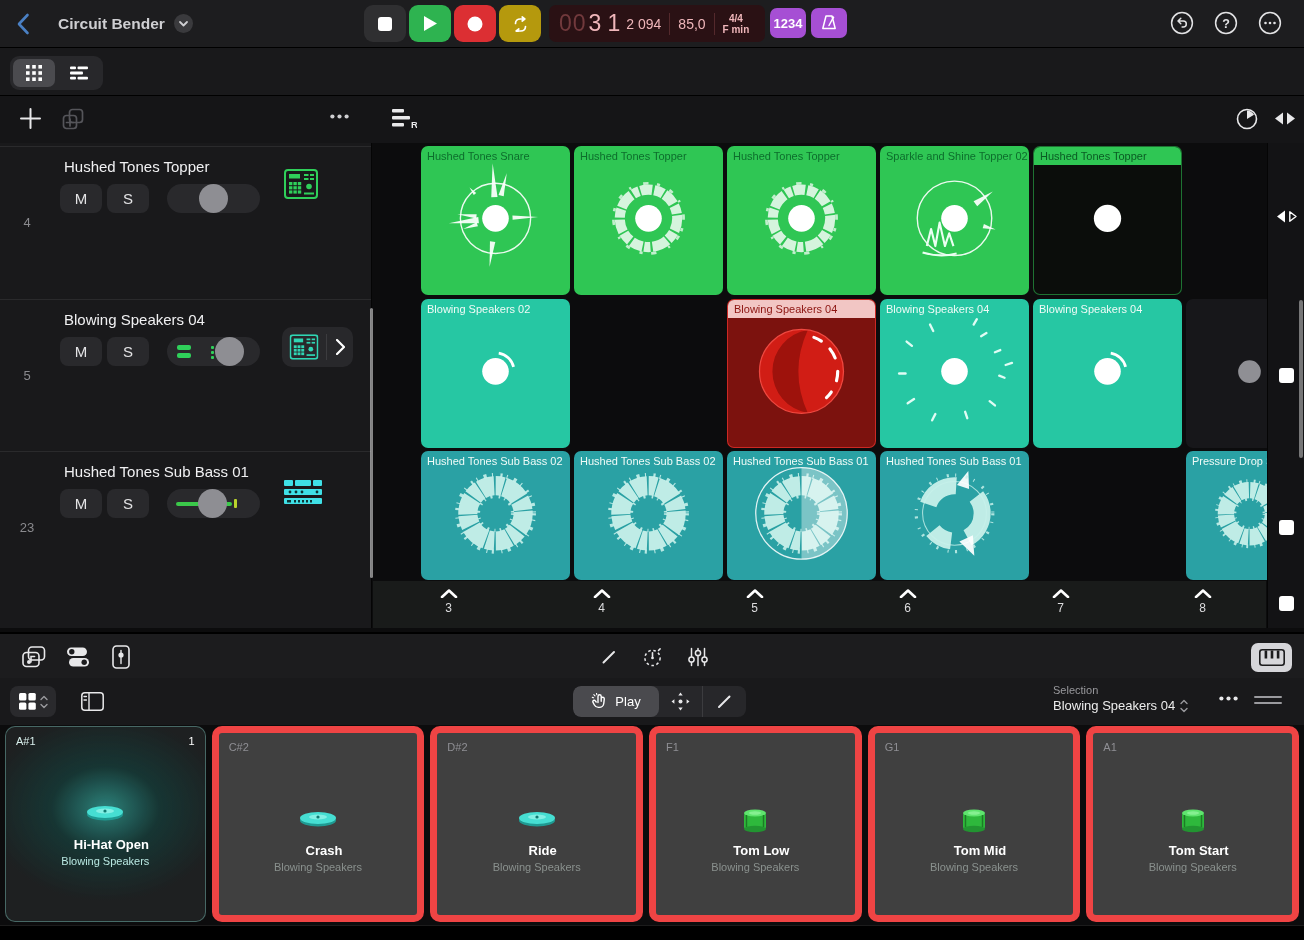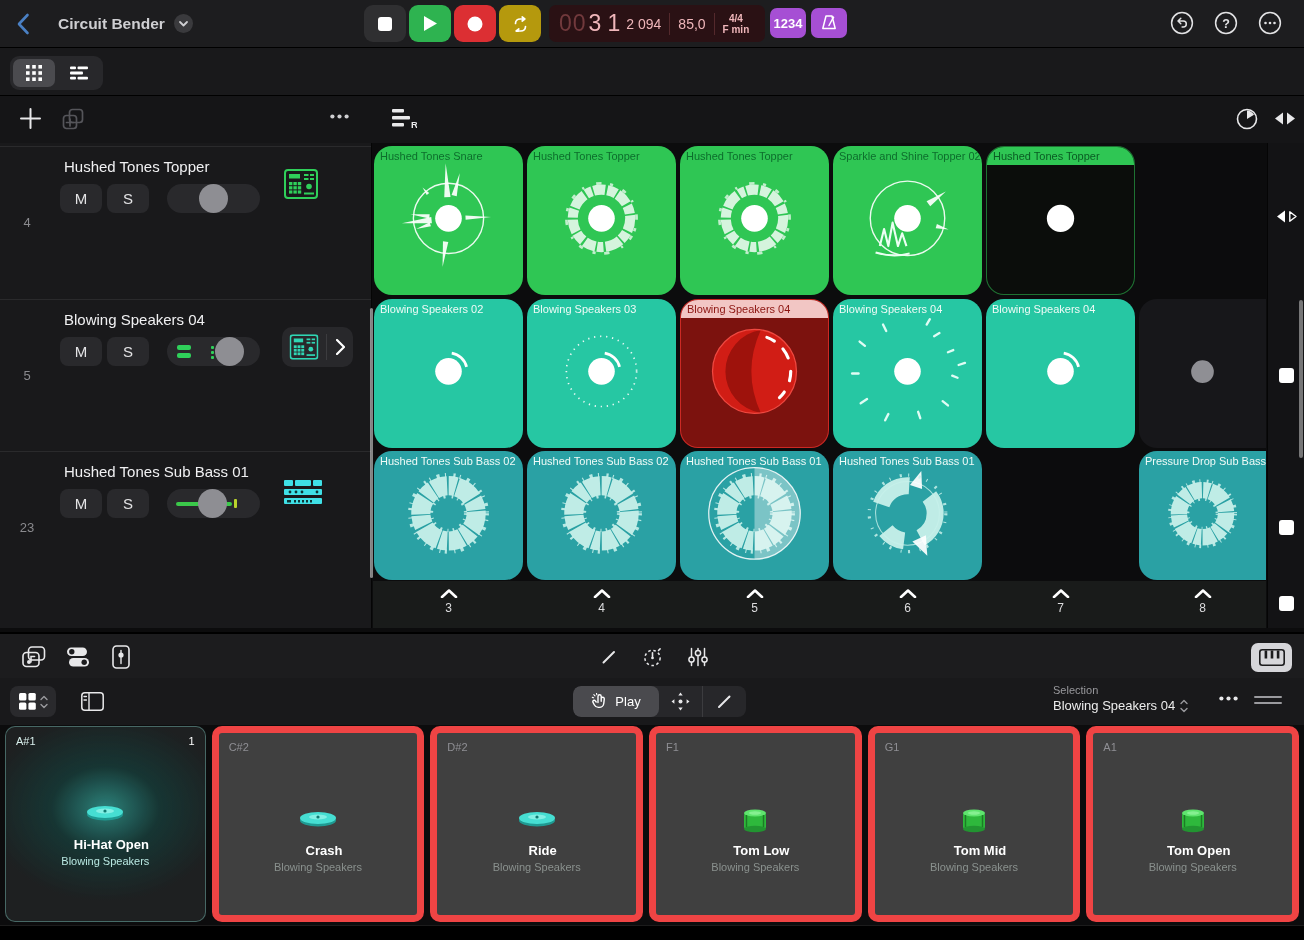--- a/index.html
+++ b/index.html
@@ -57,21 +57,21 @@
   .mbar{position:absolute;left:10px;width:14px;height:5px;border-radius:2px;background:#2fd05a;}
   .mdot{position:absolute;width:3px;height:3px;border-radius:1px;background:#2fd05a;}
   .fline{position:absolute;left:9px;top:12.5px;height:4px;border-radius:2px;background:#3bc84a;}
   .ftick{position:absolute;top:10px;width:3px;height:9px;border-radius:1px;background:#b9d32c;}
   .ticon{position:absolute;left:284px;top:24px;}
   .tgroup{position:absolute;left:282px;top:27px;width:71px;height:40px;background:#28282b;border-radius:10px;
           display:flex;align-items:center;}
   .tgroup .gdiv{width:1px;height:26px;background:#3c3c3f;}
 
   #cells{left:373px;top:0;width:894px;height:485px;}
-  .cell{position:absolute;border-radius:18px;overflow:hidden;}
+  .cell{position:absolute;border-radius:7px;overflow:hidden;margin-left:47px;}
   .clabel{position:relative;font-size:11px;padding:4px 6px 0 6px;white-space:nowrap;overflow:hidden;font-weight:500;}
   .cell svg{position:absolute;left:0;top:0;}
   .cell.sel{background:#0b0d0b;border:1px solid rgba(47,198,84,.55);box-sizing:border-box;}
   .cell.sel .clabel{background:#2fc654;color:#0a5c23;padding:3px 6px;}
   .cell.rec{background:#7c120e;border:1px solid rgba(224,48,43,.8);box-sizing:border-box;}
   .cell.rec .clabel{background:#f2c6c4;color:#8c1410;padding:3px 6px;}
   .cell.empty{background:#17171a;}
 
   #scenestrip{left:373px;top:438px;width:893px;height:47px;background:#191b1a;}
   .scol{position:absolute;top:0;height:47px;text-align:center;}
@@ -491,28 +491,20 @@
             <circle cx="70" cy="58" r="13" fill="#fff"></circle>
           </svg>
         </div>
         <div class="cell" style="left: 1px; top: 156px; width: 149px; height: 149px; background: rgb(38, 199, 163);">
           <div class="clabel" style="color:#f0fbf7">Blowing Speakers 02</div>
           <svg width="149" height="149" viewBox="0 0 140 120" preserveAspectRatio="xMidYMid meet" style="top:0;height:100%;width:100%;">
             <circle cx="70" cy="58" r="12.5" fill="#fff"></circle>
             <circle cx="70" cy="58" r="17.5" stroke="#fff" stroke-width="2.6" fill="none" stroke-dasharray="20 200" opacity="1" transform="rotate(-80 70 58)"></circle>
           </svg>
         </div>
-        <div class="cell" style="left: 154px; top: 156px; width: 149px; height: 149px; background: rgb(38, 199, 163);">
-          <div class="clabel" style="color:#f0fbf7">Blowing Speakers 03</div>
-          <svg width="149" height="149" viewBox="0 0 140 120" preserveAspectRatio="xMidYMid meet" style="top:0;height:100%;width:100%;">
-            <circle cx="70" cy="58" r="12.5" fill="#fff"></circle>
-            <circle cx="70" cy="58" r="17.5" stroke="#fff" stroke-width="2.6" fill="none" stroke-dasharray="20 200" opacity="1" transform="rotate(-80 70 58)"></circle>
-            <circle cx="70" cy="58" r="33" stroke="#fff" stroke-width="1.6" fill="none" stroke-dasharray="1.2 4.5" opacity="0.9"></circle>
-          </svg>
-        </div>
         <div class="cell rec" style="left: 307px; top: 156px; width: 149px; height: 149px;">
           <div class="clabel" style="color:">Blowing Speakers 04</div>
           <svg width="149" height="149" viewBox="0 0 140 120" preserveAspectRatio="xMidYMid meet" style="top:0;height:100%;width:100%;">
             <circle cx="70" cy="58" r="40" fill="#d11d15"></circle>
             <path d="M76 18.5A40 40 0 0 0 76 97.5Q58 58 76 18.5Z" fill="#9e120c"></path>
             <circle cx="70" cy="58" r="34.5" stroke="#fff" stroke-width="3" fill="none" stroke-linecap="round" stroke-dasharray="8 11 10 13 9 12 7 150" transform="rotate(-70 70 58)"></circle>
             <circle cx="70" cy="58" r="40" stroke="#ef4840" stroke-width="1.2" fill="none"></circle>
           </svg>
         </div>
         <div class="cell" style="left: 460px; top: 156px; width: 149px; height: 149px; background: rgb(38, 199, 163);">
@@ -840,19 +832,19 @@
         <div class="pbadge"></div>
         <div class="picon">
           <svg width="38" height="30" viewBox="0 0 38 30">
             <rect x="8" y="8" width="22" height="16" rx="2" fill="#2eb83c"></rect>
             <ellipse cx="19" cy="24" rx="11" ry="3.2" fill="#229431"></ellipse>
             <ellipse cx="19" cy="8" rx="11" ry="3.6" fill="#5fe46e"></ellipse>
             <ellipse cx="19" cy="8" rx="6" ry="1.8" fill="#8ff29a" opacity=".8"></ellipse>
             <path d="M10.5 10v12M27.5 10v12" stroke="#1d7b26" stroke-width="1.4"></path>
           </svg>
         </div>
-        <div class="pname">Tom Open</div>
+        <div class="pname">Tom Start</div>
         <div class="psub">Blowing Speakers</div>
       </div>
     </div>
 
   <div id="bottomstrip" class="abs"></div>
 </div>
 
 </body></html>

